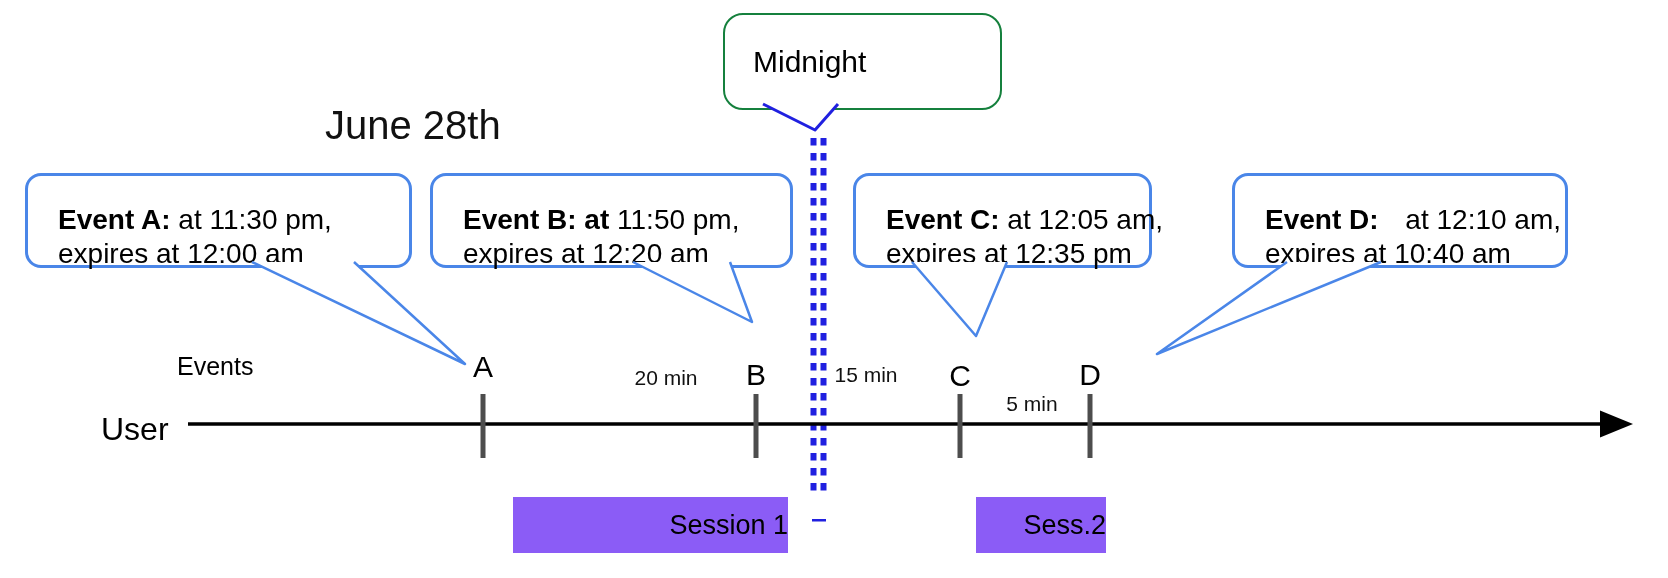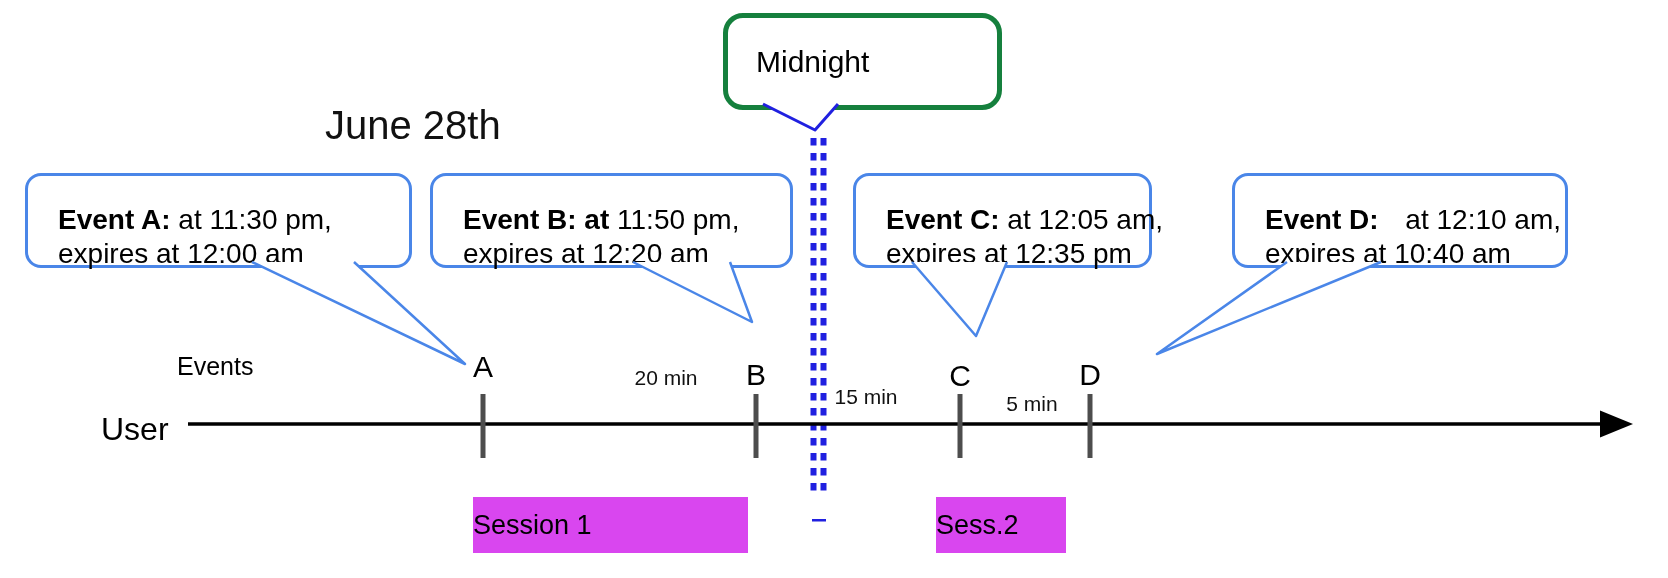--- a/index.html
+++ b/index.html
@@ -11,31 +11,31 @@
   .date-title{font-size:40px;color:#111;white-space:nowrap;}
   .callout{
     position:absolute;top:173px;height:95px;box-sizing:border-box;
     background:#fff;border:3px solid #4a86e8;border-radius:16px;
     padding:27px 0 0 30px;font-size:28px;line-height:34px;white-space:nowrap;
   }
   .callout b{font-weight:bold;}
   .callout.extra-gap b{margin-right:19px;}
   .midnight{
     position:absolute;left:723px;top:13px;width:279px;height:97px;box-sizing:border-box;
-    background:#fff;border:5px solid #15803d;border-radius:20px;
+    background:#fff;border:2px solid #15803d;border-radius:20px;
     display:flex;align-items:center;padding-left:28px;font-size:30px;
   }
   .lbl{position:absolute;white-space:nowrap;}
   .events-lbl{font-size:25px;}
   .user-lbl{font-size:32px;}
   .tickletter{font-size:30px;width:40px;text-align:center;}
   .minlbl{font-size:21px;text-align:center;width:80px;color:#111;}
   .session{
-    position:absolute;top:497px;height:56px;background:#d946ef;
-    display:flex;align-items:center;justify-content:flex-start;font-size:27px;
+    position:absolute;top:497px;height:56px;background:#8b5cf6;
+    display:flex;align-items:center;justify-content:flex-end;font-size:27px;margin-left:40px;
   }
   svg.overlay{position:absolute;left:0;top:0;pointer-events:none;}
 </style>
 </head>
 <body>
 
 <div id="canvas">
 
   <div class="abs date-title" style="left:325px;top:103px;">June 28th</div>
 
@@ -65,21 +65,21 @@
 
   <div class="lbl events-lbl" style="left:177px;top:352px;">Events</div>
   <div class="lbl user-lbl" style="left:101px;top:411px;">User</div>
 
   <div class="lbl tickletter" style="left:463px;top:350px;">A</div>
   <div class="lbl tickletter" style="left:736px;top:358px;">B</div>
   <div class="lbl tickletter" style="left:940px;top:359px;">C</div>
   <div class="lbl tickletter" style="left:1070px;top:358px;">D</div>
 
   <div class="lbl minlbl" style="left:626px;top:366px;">20 min</div>
-  <div class="lbl minlbl" style="left:826px;top:363px;margin-top:22px;">15 min</div>
+  <div class="lbl minlbl" style="left:826px;top:363px;">15 min</div>
   <div class="lbl minlbl" style="left:992px;top:392px;">5 min</div>
 
   <div class="session" style="left:473px;width:275px;">
     <span>Session 1</span>
   </div>
   <div class="session" style="left:936px;width:130px;">
     <span>Sess.2</span>
   </div>
 
   <svg class="overlay" width="1668" height="578" viewBox="0 0 1668 578">

